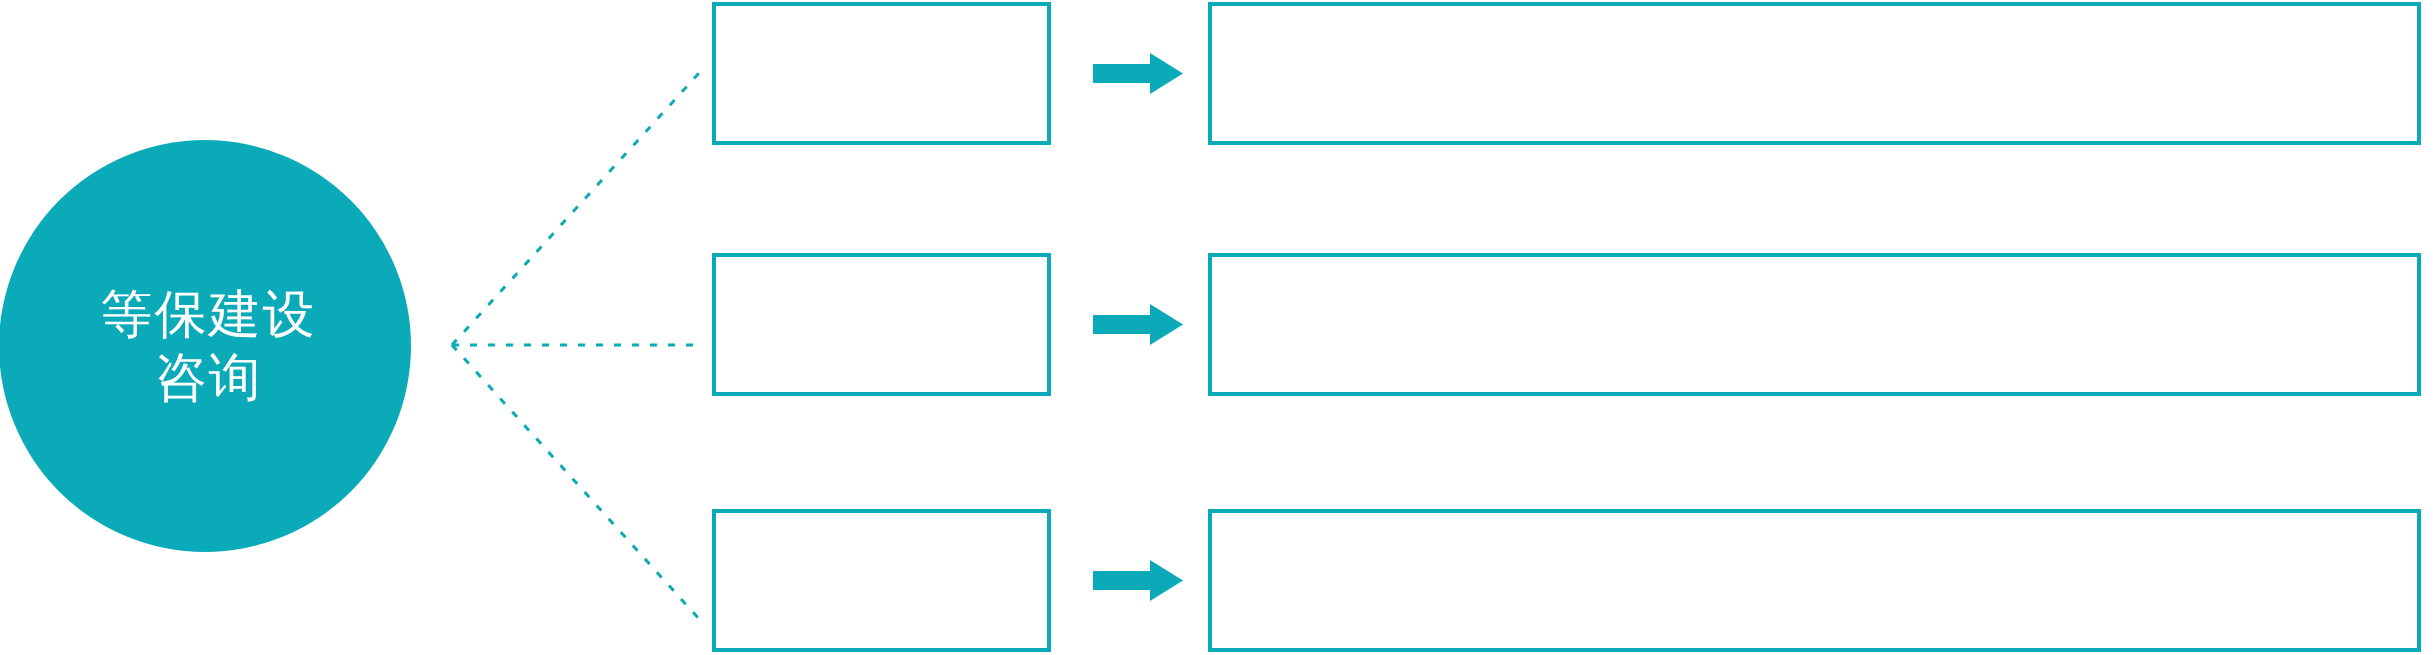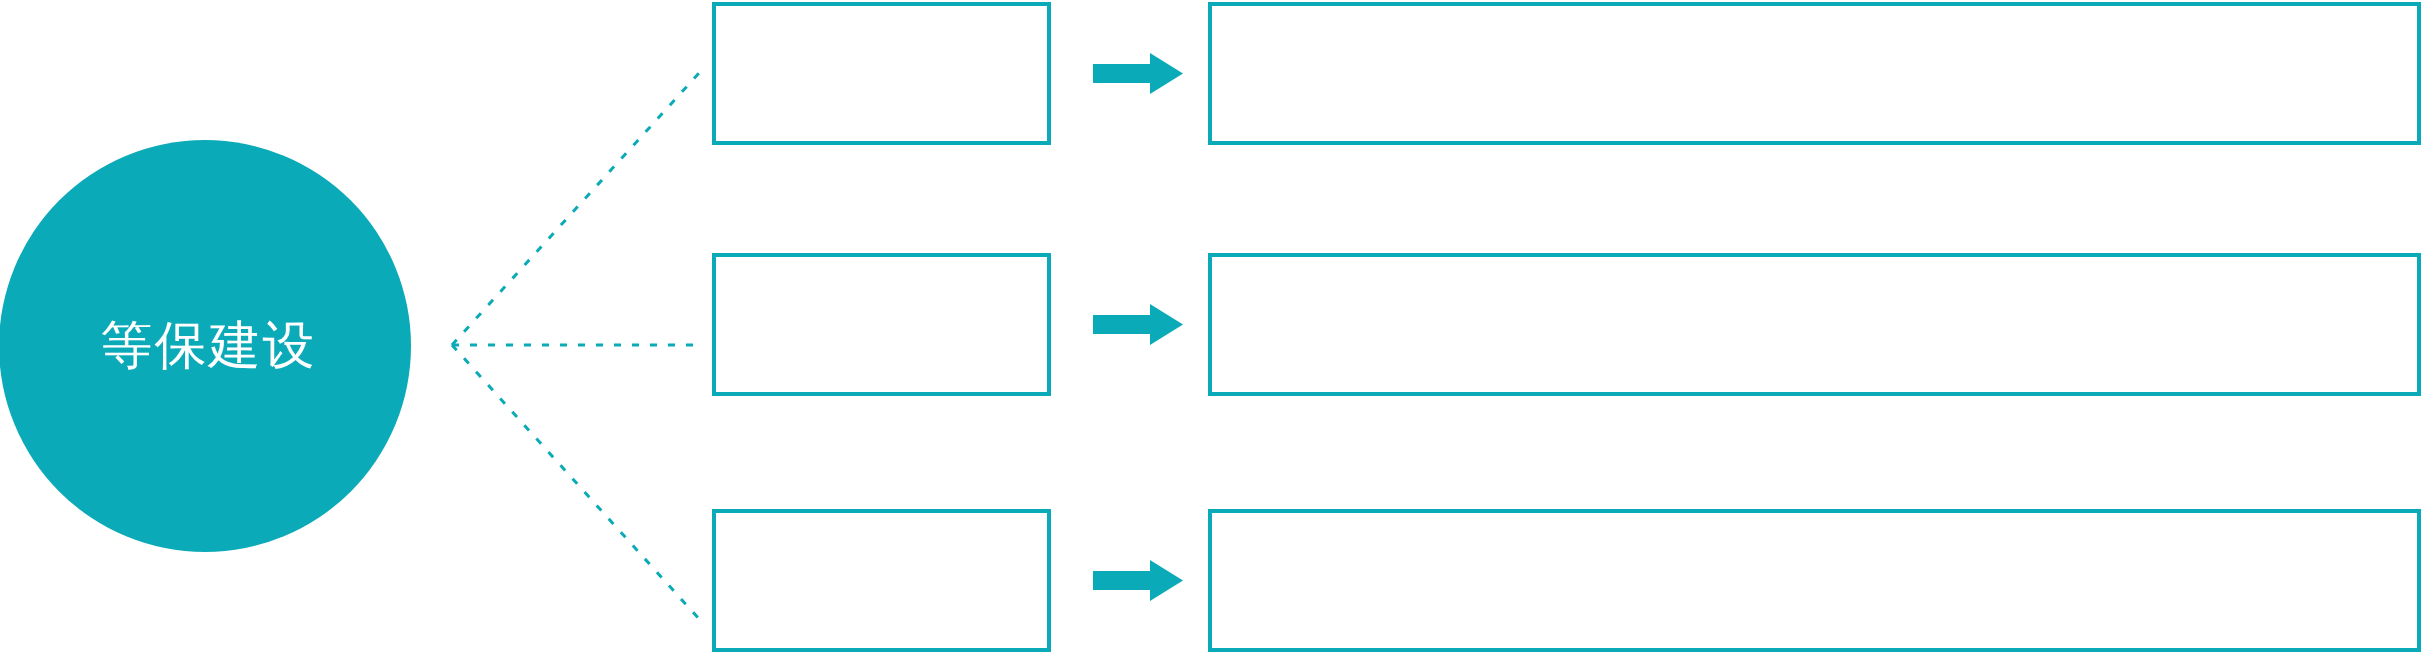--- a/index.html
+++ b/index.html
@@ -101,20 +101,21 @@
     height: 41px;
   }
 </style>
 </head>
 <body>
 
 <div id="canvas">
 
   <div class="hub-circle">
     <div class="hub-line">等保建设</div>
+    <div class="hub-line">咨询</div>
   </div>
 
   <svg class="connectors" viewBox="0 0 2434 655" xmlns="http://www.w3.org/2000/svg">
     <g stroke="#0AAAB8" stroke-width="3" fill="none" stroke-linecap="butt" stroke-dasharray="7 11">
       <line x1="452" y1="345" x2="700" y2="72"></line>
       <line x1="452" y1="345" x2="700" y2="345"></line>
       <line x1="452" y1="345" x2="700" y2="620"></line>
     </g>
   </svg>
 

